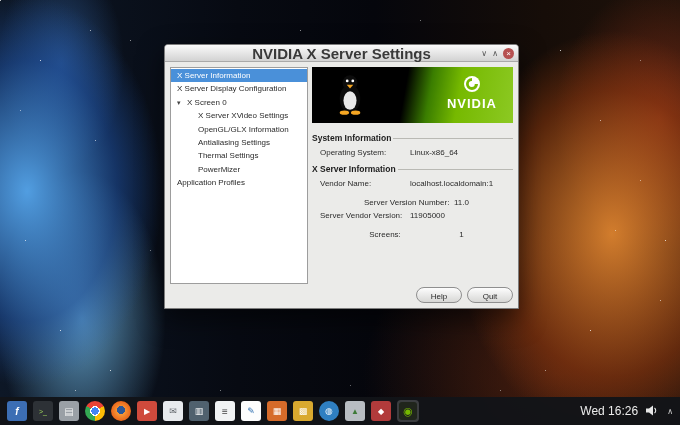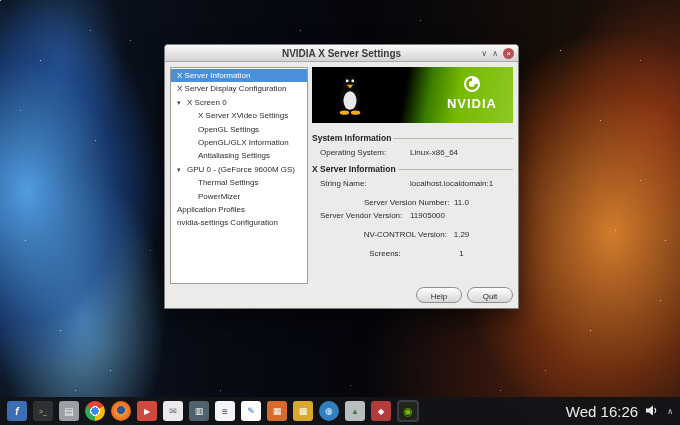--- a/index.html
+++ b/index.html
@@ -18,21 +18,21 @@
      130px 40px rgba(255,255,255,.7),110px 370px #fff,220px 390px rgba(255,255,255,.6),300px 30px rgba(255,255,255,.7),
      420px 20px rgba(255,255,255,.6),560px 50px #fff,600px 120px rgba(255,255,255,.8),640px 180px rgba(255,255,255,.7),
      590px 330px #fff,545px 370px rgba(255,255,255,.7),660px 300px rgba(255,255,255,.8),640px 60px rgba(255,255,255,.6),
      90px 30px rgba(255,255,255,.8),20px 110px rgba(255,255,255,.7),150px 250px rgba(255,255,255,.6),75px 390px rgba(255,255,255,.8),
      350px 385px rgba(255,255,255,.5),500px 390px rgba(255,255,255,.6),665px 240px #fff,615px 230px rgba(255,255,255,.7);}
   
   .window{position:absolute;left:164px;top:44px;width:355px;height:265px;border:1px solid #7d7d7d;
     border-radius:4px 4px 0 0;box-shadow:0 10px 26px rgba(0,0,0,.55);background:#ebebe9;}
   .titlebar{height:17px;border-radius:3px 3px 0 0;background:linear-gradient(#fafafa,#d2d2d2);
     border-bottom:1px solid #a9a9a9;display:flex;align-items:center;position:relative;}
-  .title{flex:1;text-align:center;font-size:10px;font-weight:bold;color:#3a3a3a;line-height:17px;}
+  .title{flex:1;text-align:center;font-size:15px;font-weight:bold;color:#3a3a3a;line-height:17px;}
   .win-controls{position:absolute;right:4px;top:0;height:17px;display:flex;align-items:center;gap:5px;}
   .wc{font-size:8px;color:#555;cursor:default;line-height:11px;}
   .wc.close{width:11px;height:11px;border-radius:50%;background:#b65050;color:#fff;text-align:center;font-size:8px;line-height:11px;}
   .win-body{position:absolute;top:17px;left:0;right:0;bottom:0;padding:5px;display:flex;flex-direction:column;}
   .main-row{flex:1;display:flex;gap:4px;min-height:0;}
   
   .sidebar{width:138px;background:#ffffff;border:1px solid #9d9d9d;padding:1px 0;overflow:hidden;}
   .tree-item{height:13.4px;line-height:13.4px;font-size:8px;color:#2b2b2b;white-space:nowrap;
     padding-left:6px;display:flex;align-items:center;cursor:default;}
   .tree-item.child{padding-left:17px;margin-left:10px;}
@@ -74,21 +74,21 @@
   .p7{background:#50616e;font-size:9px;}
   .p8{background:#f1f3f4;color:#444;}
   .p9{background:#fdfdfd;color:#2a6db0;font-size:9px;}
   .p10{background:#d66b2a;font-size:9px;}
   .p11{background:#d9a92f;font-size:9px;}
   .p12{background:#2f7fc1;border-radius:50%;font-size:9px;}
   .p13{background:#b8bdc2;color:#3d7a36;font-size:8px;}
   .p14{background:#b23b3b;font-size:8px;}
   .p15{background:#20251c;color:#76b900;font-size:11px;}
   .panel-right{margin-left:auto;display:flex;align-items:center;gap:8px;}
-  .clock{font-size:15px;color:#ececec;}
+  .clock{font-size:12px;color:#ececec;}
   .caret{font-size:8px;color:#cfcfcf;}
 </style>
 </head>
 <body>
 
 <div class="desktop">
   <div class="stars"></div>
 
   <div class="window">
     <div class="titlebar">
@@ -111,43 +111,33 @@
             <span>X Server Display Configuration</span>
           </div>
           <div class="tree-item">
             <span class="expander">▾</span>
             <span>X Screen 0</span>
           </div>
           <div class="tree-item child">
             <span>X Server XVideo Settings</span>
           </div>
           <div class="tree-item child">
-            <span>OpenGL Settings</span>
-          </div>
-          <div class="tree-item child">
             <span>OpenGL/GLX Information</span>
           </div>
           <div class="tree-item child">
             <span>Antialiasing Settings</span>
-          </div>
-          <div class="tree-item">
-            <span class="expander">▾</span>
-            <span>GPU 0 - (GeForce 9600M GS)</span>
           </div>
           <div class="tree-item child">
             <span>Thermal Settings</span>
           </div>
           <div class="tree-item child">
             <span>PowerMizer</span>
           </div>
           <div class="tree-item">
             <span>Application Profiles</span>
-          </div>
-          <div class="tree-item">
-            <span>nvidia-settings Configuration</span>
           </div>
         </div>
 
         <div class="content">
           <div class="banner">
             <span class="tux">
               <svg width="28" height="42" viewBox="0 0 30 44">
                 <ellipse cx="15" cy="27" rx="11" ry="15" fill="#0c0c0c"></ellipse>
                 <circle cx="15" cy="10" r="8" fill="#0c0c0c"></circle>
                 <ellipse cx="15" cy="29" rx="7" ry="10" fill="#e9e9e9"></ellipse>
@@ -176,34 +166,30 @@
           <div class="row">
             <span class="lbl">Operating System:</span>
             <span class="val">Linux-x86_64</span>
           </div>
 
           <div class="sec" style="margin-top:5px;">
             <span class="sec-title">X Server Information</span>
             <span class="sec-line"></span>
           </div>
           <div class="row">
-            <span class="lbl">String Name:</span>
+            <span class="lbl">Vendor Name:</span>
             <span class="val">localhost.localdomain:1</span>
           </div>
           <div class="row gap">
             <span class="lbl">Server Version Number:</span>
             <span class="val">11.0</span>
           </div>
           <div class="row">
             <span class="lbl">Server Vendor Version:</span>
             <span class="val">11905000</span>
-          </div>
-          <div class="row gap">
-            <span class="lbl">NV-CONTROL Version:</span>
-            <span class="val">1.29</span>
           </div>
           <div class="row gap">
             <span class="lbl">Screens:</span>
             <span class="val">1</span>
           </div>
         </div>
       </div>
 
       <div class="btn-row">
         <button class="gtkbtn">Help</button>

